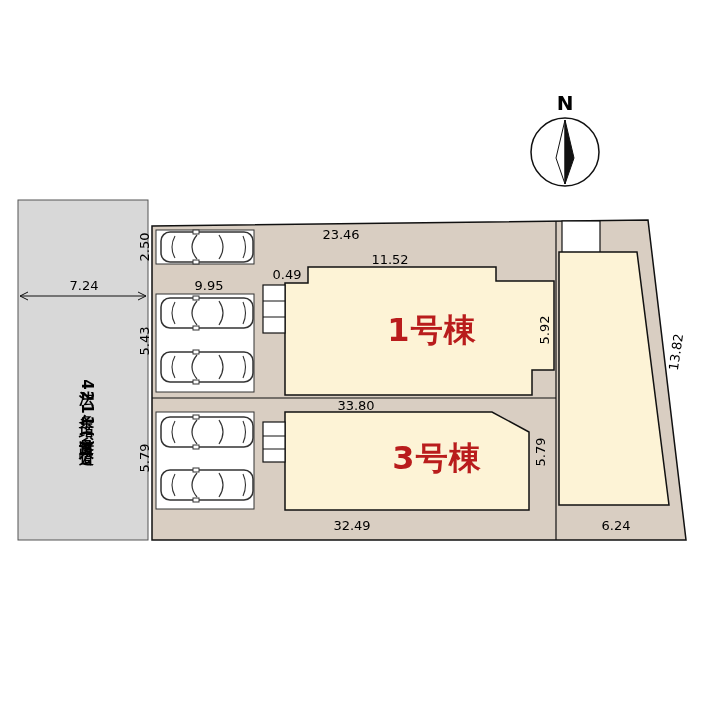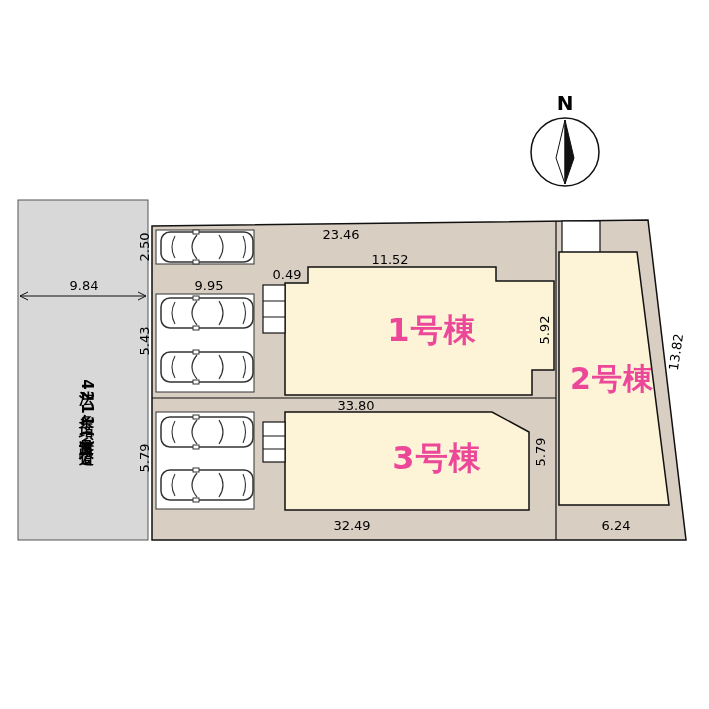--- a/index.html
+++ b/index.html
@@ -22,21 +22,21 @@
   }
   .dim.v{transform:translate(-50%,-50%) rotate(-90deg);}
   .dim.slant{transform:translate(-50%,-50%) rotate(-82deg);}
   .bldg{
     position:absolute;
     transform:translate(-50%,-50%);
     font-size:32px;
     font-weight:600;
     letter-spacing:1px;
     white-space:nowrap;
-    color:#ec4899;
+    color:#b91c1c;
   }
   .bldg.b2{font-size:30px;}
   .road-label{
     position:absolute;
     left:86px;top:413px;
     transform:translate(-50%,-50%);
     writing-mode:vertical-rl;
     font-size:15px;
     font-weight:600;
     letter-spacing:1px;
@@ -108,30 +108,29 @@
     <polygon points="565,120 556,158 565,184" fill="#ffffff" stroke="#111" stroke-width="1"></polygon>
     <polygon points="565,120 574,158 565,184" fill="#111" stroke="#111" stroke-width="1"></polygon>
   </svg>
 
   <div class="compass-n">N</div>
 
   <div class="road-label">法42条1項1号道路(公道)</div>
 
   <div class="dim" style="left:341px;top:234px">23.46</div>
   <div class="dim v" style="left:144px;top:247px">2.50</div>
-  <div class="dim" style="left:84px;top:285px">9.84</div>
+  <div class="dim" style="left:84px;top:285px">7.24</div>
   <div class="dim" style="left:209px;top:285px">9.95</div>
   <div class="dim" style="left:287px;top:274px">0.49</div>
   <div class="dim" style="left:390px;top:259px">11.52</div>
   <div class="dim v" style="left:144px;top:341px">5.43</div>
   <div class="dim v" style="left:544px;top:330px">5.92</div>
   <div class="dim slant" style="left:676px;top:352px">13.82</div>
   <div class="dim" style="left:356px;top:405px">33.80</div>
   <div class="dim v" style="left:144px;top:458px">5.79</div>
   <div class="dim v" style="left:540px;top:452px">5.79</div>
   <div class="dim" style="left:352px;top:525px">32.49</div>
   <div class="dim" style="left:616px;top:525px">6.24</div>
 
   <div class="bldg" style="left:432px;top:331px">1号棟</div>
-  <div class="bldg b2" style="left:612px;top:379px">2号棟</div>
   <div class="bldg" style="left:437px;top:459px">3号棟</div>
 
 </div>
 
 </body></html>

